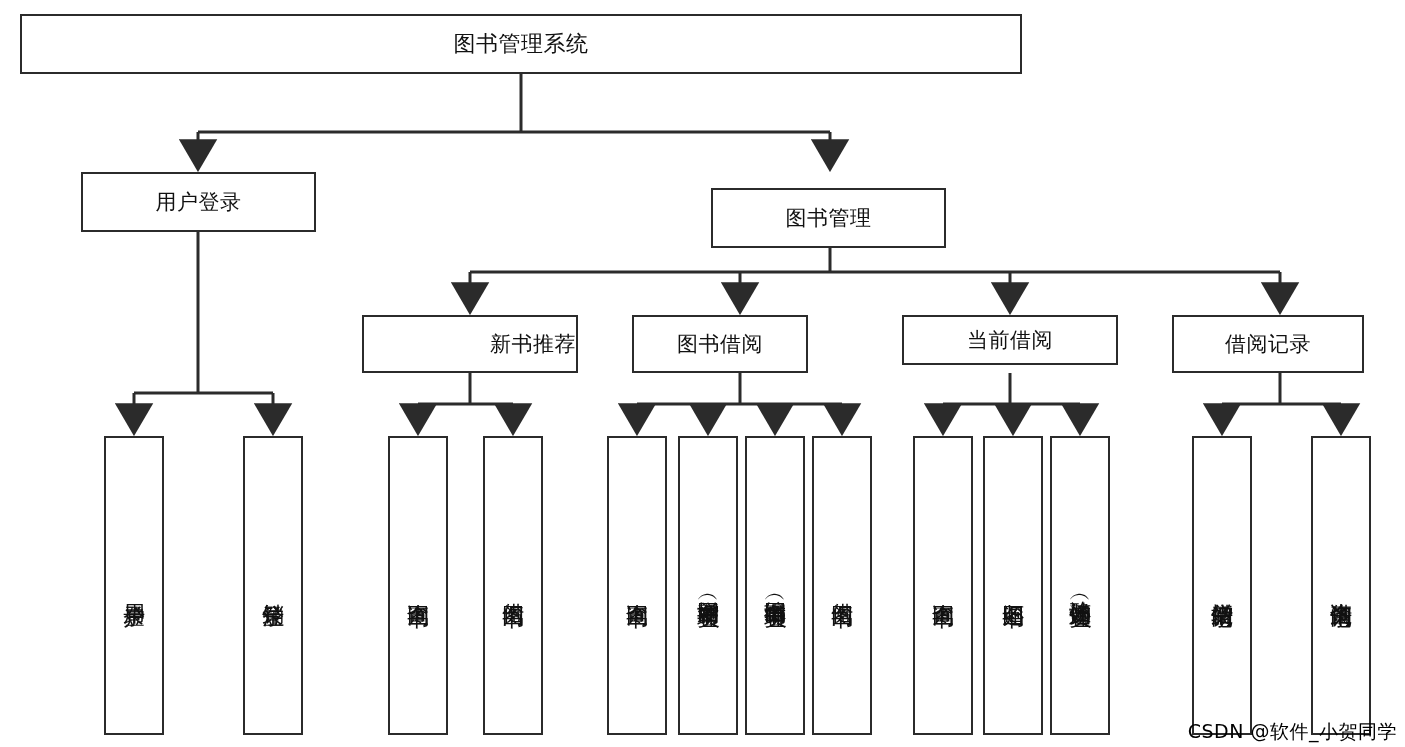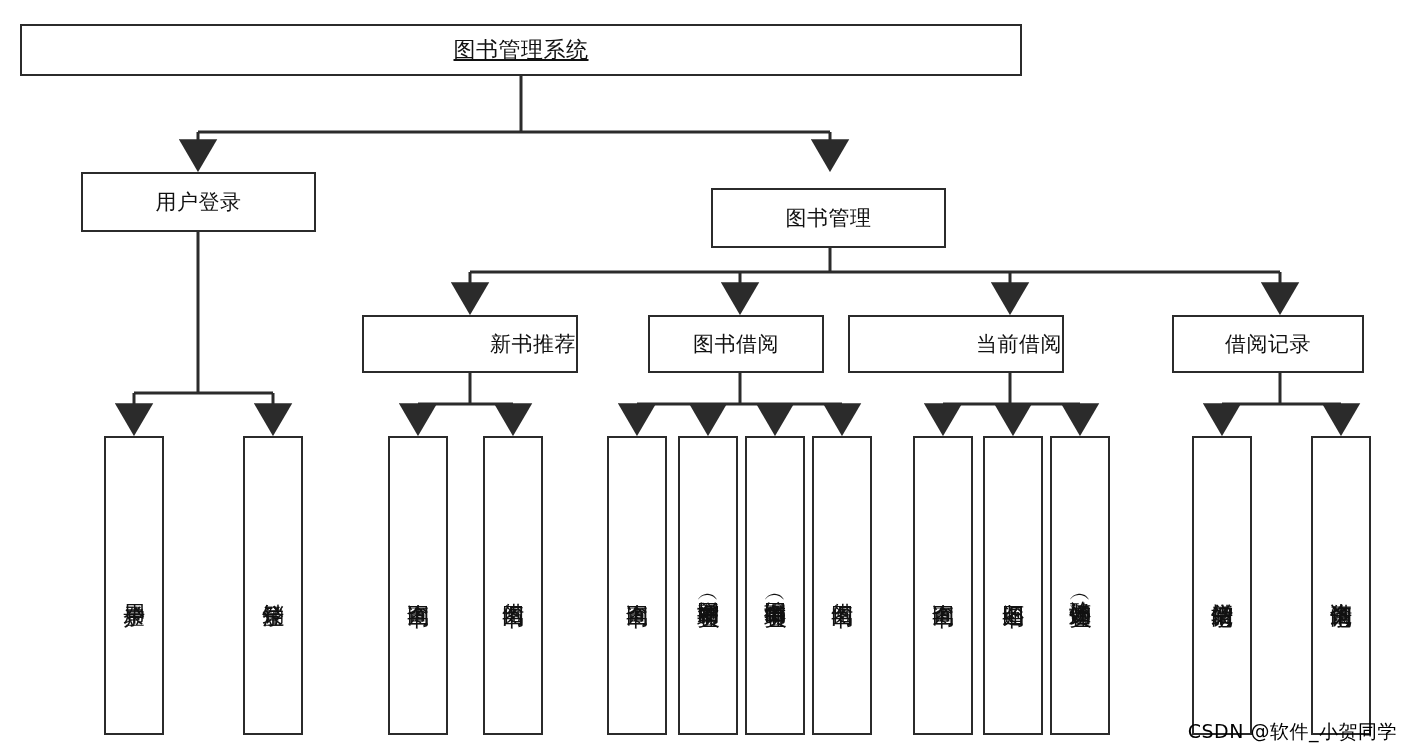--- a/index.html
+++ b/index.html
@@ -127,38 +127,38 @@
       <path d="M 1013 404 L 1013 432" marker-end="url(#arrow)"></path>
       <path d="M 1080 404 L 1080 432" marker-end="url(#arrow)"></path>
 
       <path d="M 1280 373 L 1280 404"></path>
       <path d="M 1222 404 L 1341 404"></path>
       <path d="M 1222 404 L 1222 432" marker-end="url(#arrow)"></path>
       <path d="M 1341 404 L 1341 432" marker-end="url(#arrow)"></path>
     </g>
   </svg>
 
-  <div class="node h root" style="left:20px; top:24px; width:1002px; height:52px;text-decoration:underline;">
+  <div class="node h root" style="left:20px; top:14px; width:1002px; height:60px;">
     <span class="label">图书管理系统</span>
   </div>
 
   <div class="node h" style="left:81px; top:172px; width:235px; height:60px;">
     <span class="label">用户登录</span>
   </div>
   <div class="node h" style="left:711px; top:188px; width:235px; height:60px;">
     <span class="label">图书管理</span>
   </div>
 
   <div class="node h" style="left:362px; top:315px; width:216px; height:58px;justify-content:flex-end;">
     <span class="label">新书推荐</span>
   </div>
-  <div class="node h" style="left:632px; top:315px; width:176px; height:58px;margin-left:16px;">
+  <div class="node h" style="left:632px; top:315px; width:176px; height:58px;">
     <span class="label">图书借阅</span>
   </div>
-  <div class="node h" style="left:848px; top:315px; width:216px; height:58px;justify-content:flex-end;">
+  <div class="node h" style="left:902px; top:315px; width:216px; height:50px;">
     <span class="label">当前借阅</span>
   </div>
   <div class="node h" style="left:1172px; top:315px; width:192px; height:58px;">
     <span class="label">借阅记录</span>
   </div>
 
   <div class="node v" style="left:104px; top:436px; width:60px; height:299px;">
     <span class="label">用户登录</span>
   </div>
   <div class="node v" style="left:243px; top:436px; width:60px; height:299px;">

